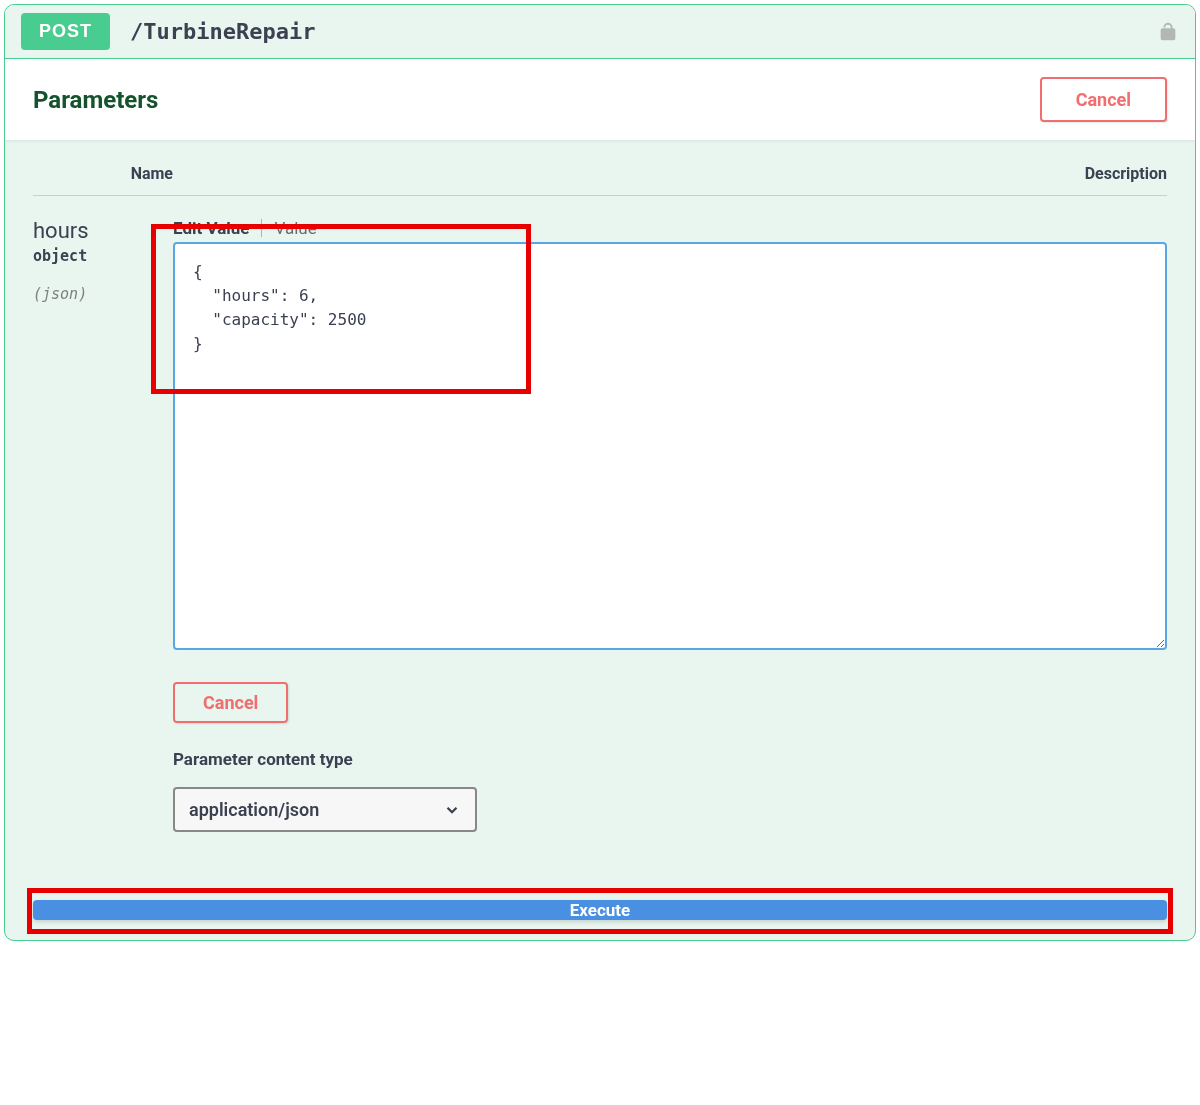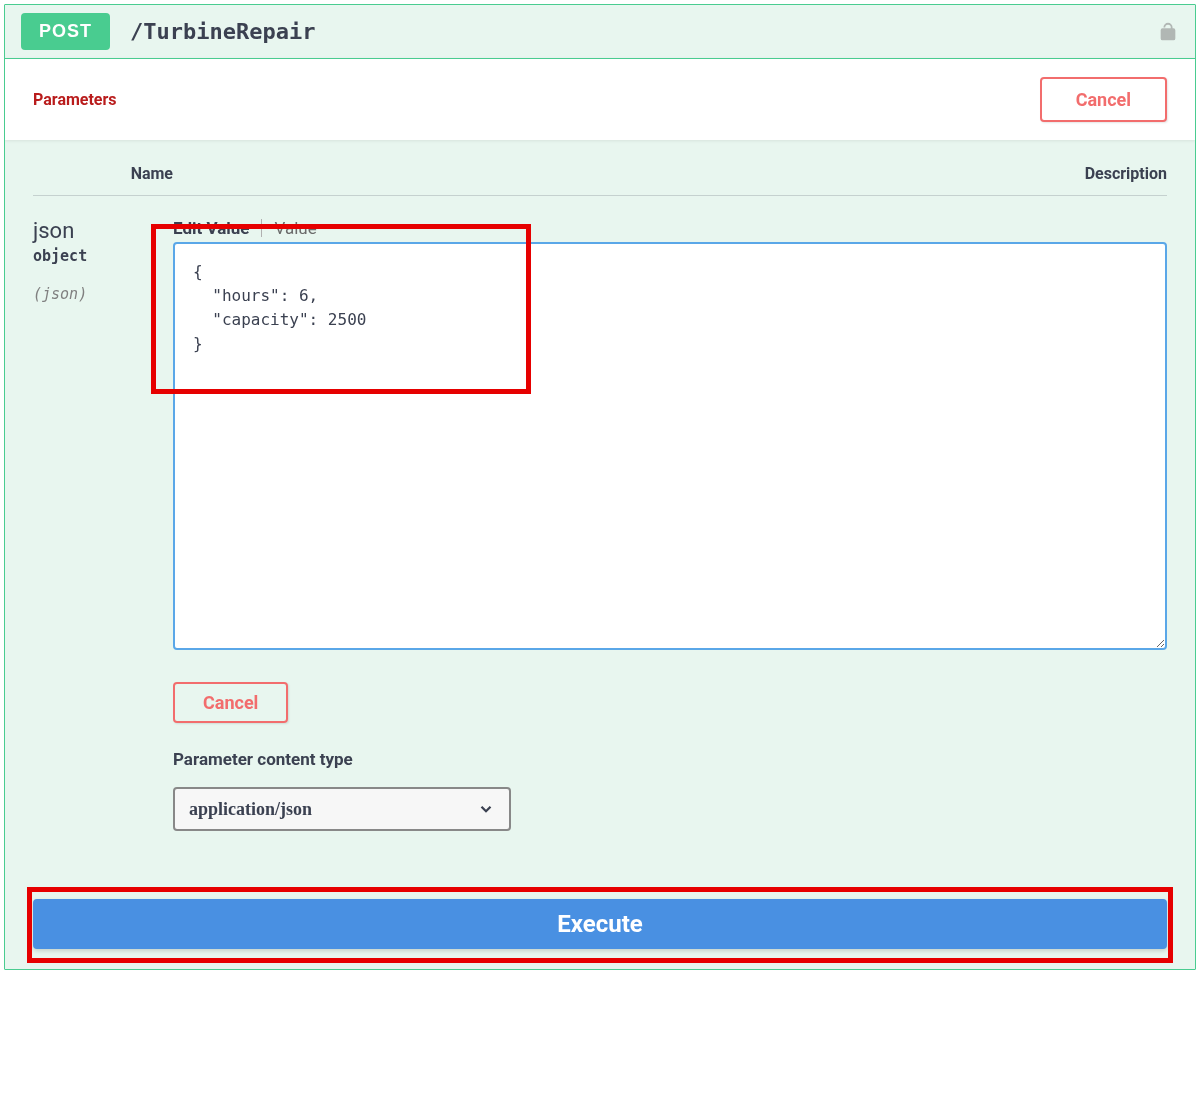--- a/index.html
+++ b/index.html
@@ -5,21 +5,21 @@
   * { box-sizing: border-box; }
   body {
     margin: 0;
     font-family: -apple-system, BlinkMacSystemFont, "Segoe UI", Roboto, sans-serif;
     background: #fff;
     padding: 4px;
   }
   .panel {
     background: #e8f6ef;
     border: 1px solid #49cc90;
-    border-radius: 1px;
+    border-radius: 10px;
     overflow: hidden;
   }
   .op-header {
     display: flex;
     align-items: center;
     padding: 8px 16px;
     background: #e8f6ef;
   }
   .method-badge {
     background: #49cc90;
@@ -48,23 +48,23 @@
   .params-bar {
     background: #ffffff;
     border-top: 1px solid #49cc90;
     padding: 18px 28px;
     display: flex;
     align-items: center;
     justify-content: space-between;
     box-shadow: 0 1px 3px rgba(0,0,0,0.08);
   }
   .params-title {
-    font-size: 16px;
-    font-weight: 700;
-    color: #b91c1c;
+    font-size: 24px;
+    font-weight: 700;
+    color: #14532d;
   }
   .btn-cancel {
     border: 2px solid #f26d6d;
     color: #f26d6d;
     background: #ffffff;
     font-size: 18px;
     font-weight: 700;
     padding: 10px 34px;
     border-radius: 4px;
     cursor: pointer;
@@ -176,22 +176,21 @@
 
   .ct-label {
     margin-top: 26px;
     font-size: 17px;
     font-weight: 700;
     color: #3b4151;
     margin-bottom: 18px;
   }
   .ct-select {
     position: relative;
-    width: 338px;
-    font-family: Liberation Serif, serif;
+    width: 304px;
   }
   .ct-select select {
     width: 100%;
     font-size: 18px;
     font-weight: 600;
     color: #3b4151;
     padding: 10px 40px 10px 14px;
     border: 2px solid #888;
     border-radius: 4px;
     background: #f7f7f7;
@@ -211,25 +210,25 @@
 
   .execute-wrap {
     position: relative;
     margin-top: 50px;
     padding: 18px 28px 20px 28px;
   }
   .btn-execute {
     width: 100%;
     background: #4990e2;
     color: #ffffff;
-    font-size: 24px;
+    font-size: 17px;
     font-weight: 700;
     border: none;
     border-radius: 4px;
-    padding: 11px 0;
+    padding: 0 0;
     cursor: pointer;
     font-family: inherit;
     box-shadow: 0 2px 4px rgba(0,0,0,0.15);
   }
   .highlight-box-2 {
     position: absolute;
     left: 22px;
     right: 22px;
     top: 6px;
     bottom: 6px;
@@ -259,21 +258,21 @@
 
   <div class="params-body">
 
     <div class="grid-header">
       <div class="col-name th">Name</div>
       <div class="col-desc th">Description</div>
     </div>
 
     <div class="param-grid">
       <div class="col-name">
-        <div class="param-name">json</div>
+        <div class="param-name">hours</div>
         <div class="param-type">object</div>
         <div class="param-in">(json)</div>
       </div>
       <div class="col-desc">
 
         <div class="tab-row">
           <span class="tab-active">Edit Value</span>
           <span class="tab-sep"></span>
           <span class="tab-inactive">Value</span>
         </div>

